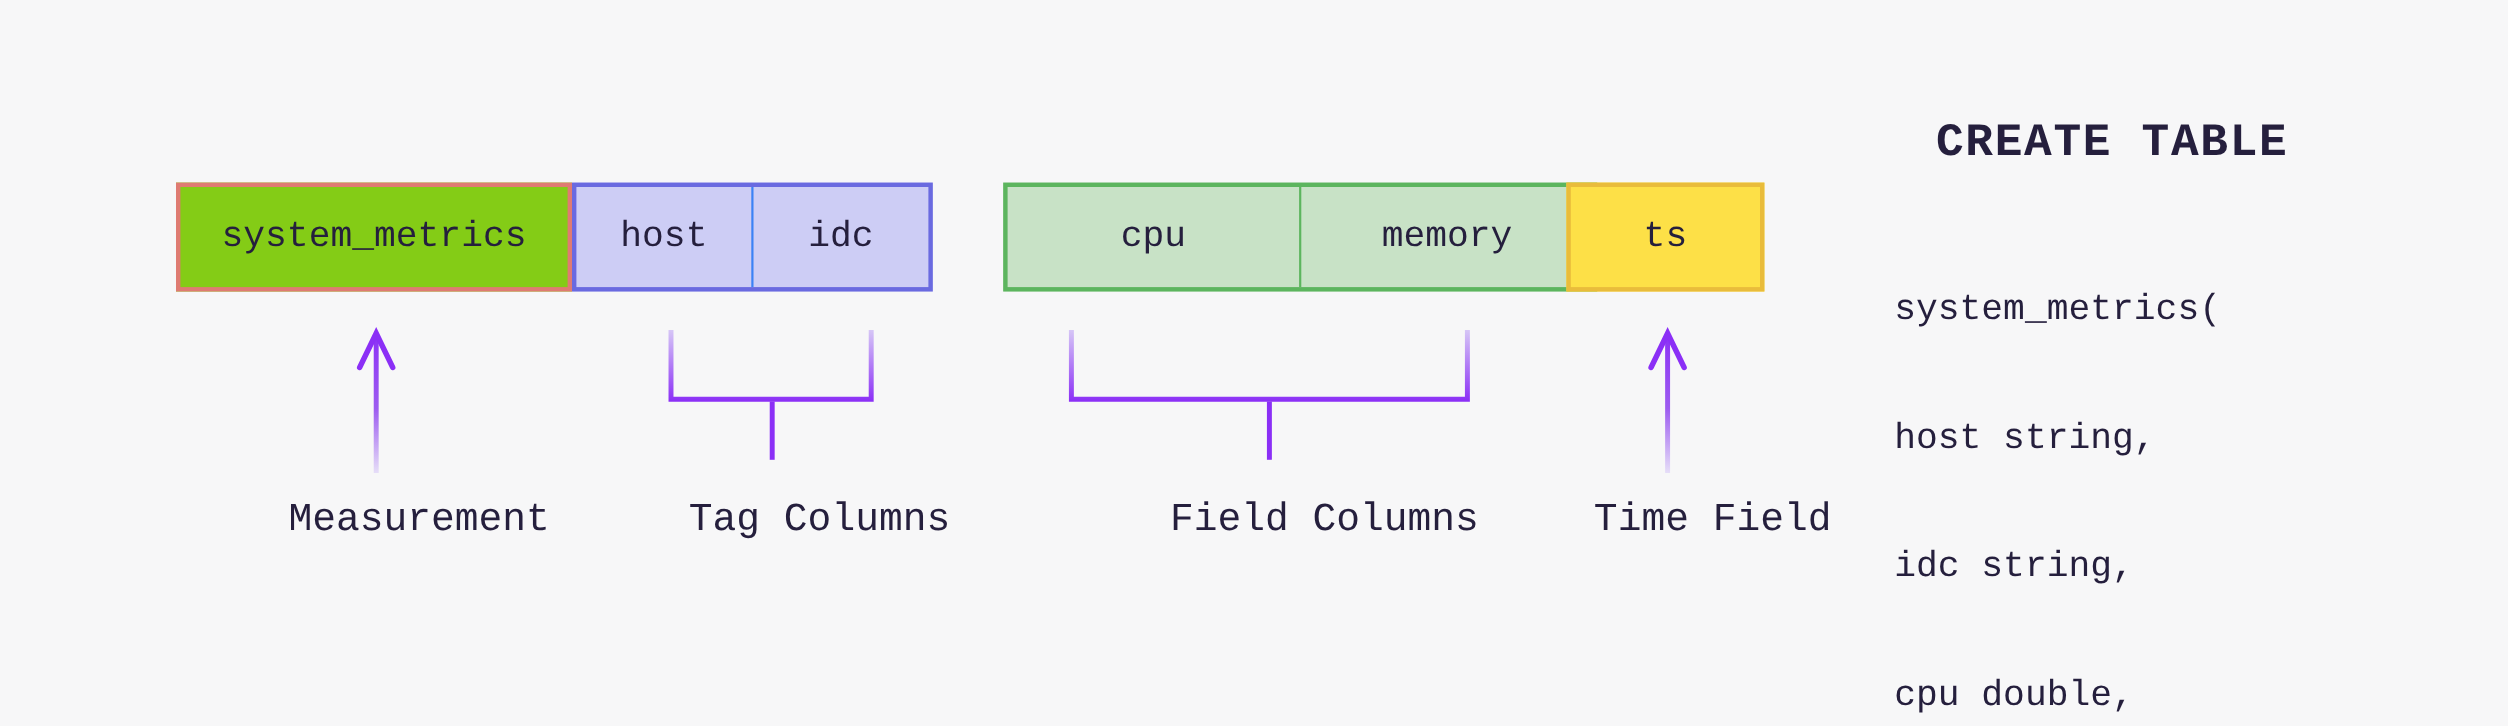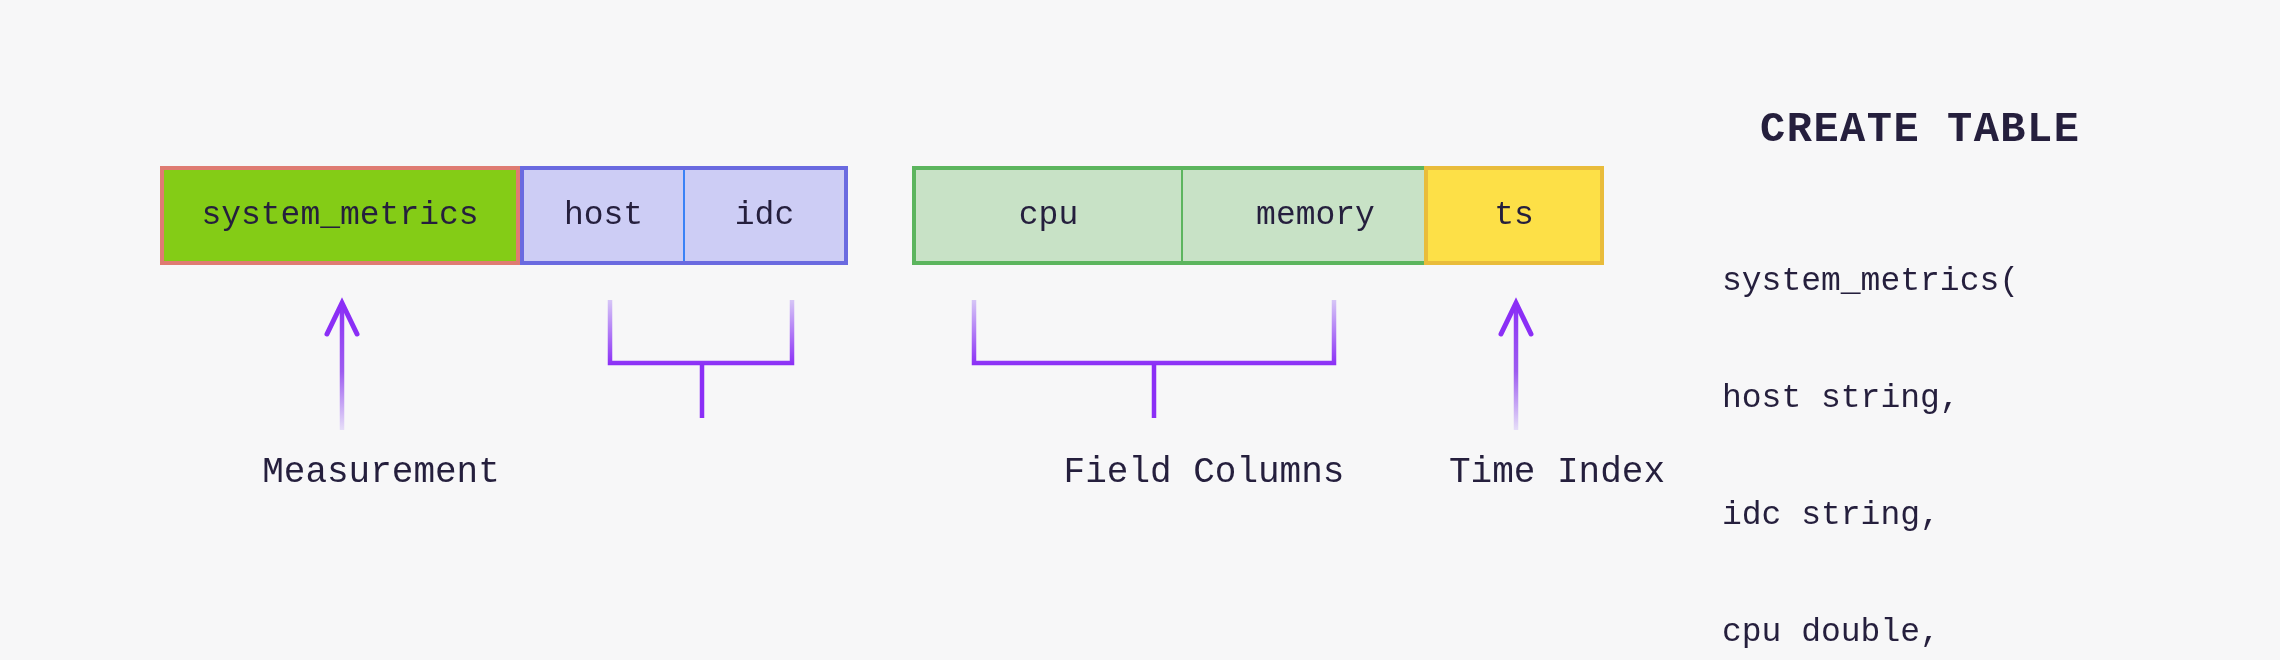--- a/index.html
+++ b/index.html
@@ -147,22 +147,23 @@
       <path d="M 1154 365 L 1154 418" stroke="#8b2ff6" stroke-width="4.5" fill="none"></path>
     </g>
 
     <g>
       <path d="M 1516 430 L 1516 306" stroke="url(#gUp)" stroke-width="4.5" fill="none"></path>
       <path d="M 1501 334 L 1516 303 L 1531 334" stroke="#8b2ff6" stroke-width="5" fill="none" stroke-linecap="round"></path>
     </g>
   </svg>
 
   <div class="anno-label anno-measurement">Measurement</div>
+  <div class="anno-label anno-tags">Tag Columns</div>
   <div class="anno-label anno-fields">Field Columns</div>
-  <div class="anno-label anno-time">Time Index</div>
+  <div class="anno-label anno-time">Time Field</div>
 
   <div class="sql-title">CREATE TABLE</div>
 
   <div class="sql-code">
     <div><span>system_metrics(</span><span class="b"></span></div>
     <div><span>host string,</span><span class="b"></span></div>
     <div><span>idc string,</span><span class="b"></span></div>
     <div><span>cpu double,</span><span class="b"></span></div>
     
     

